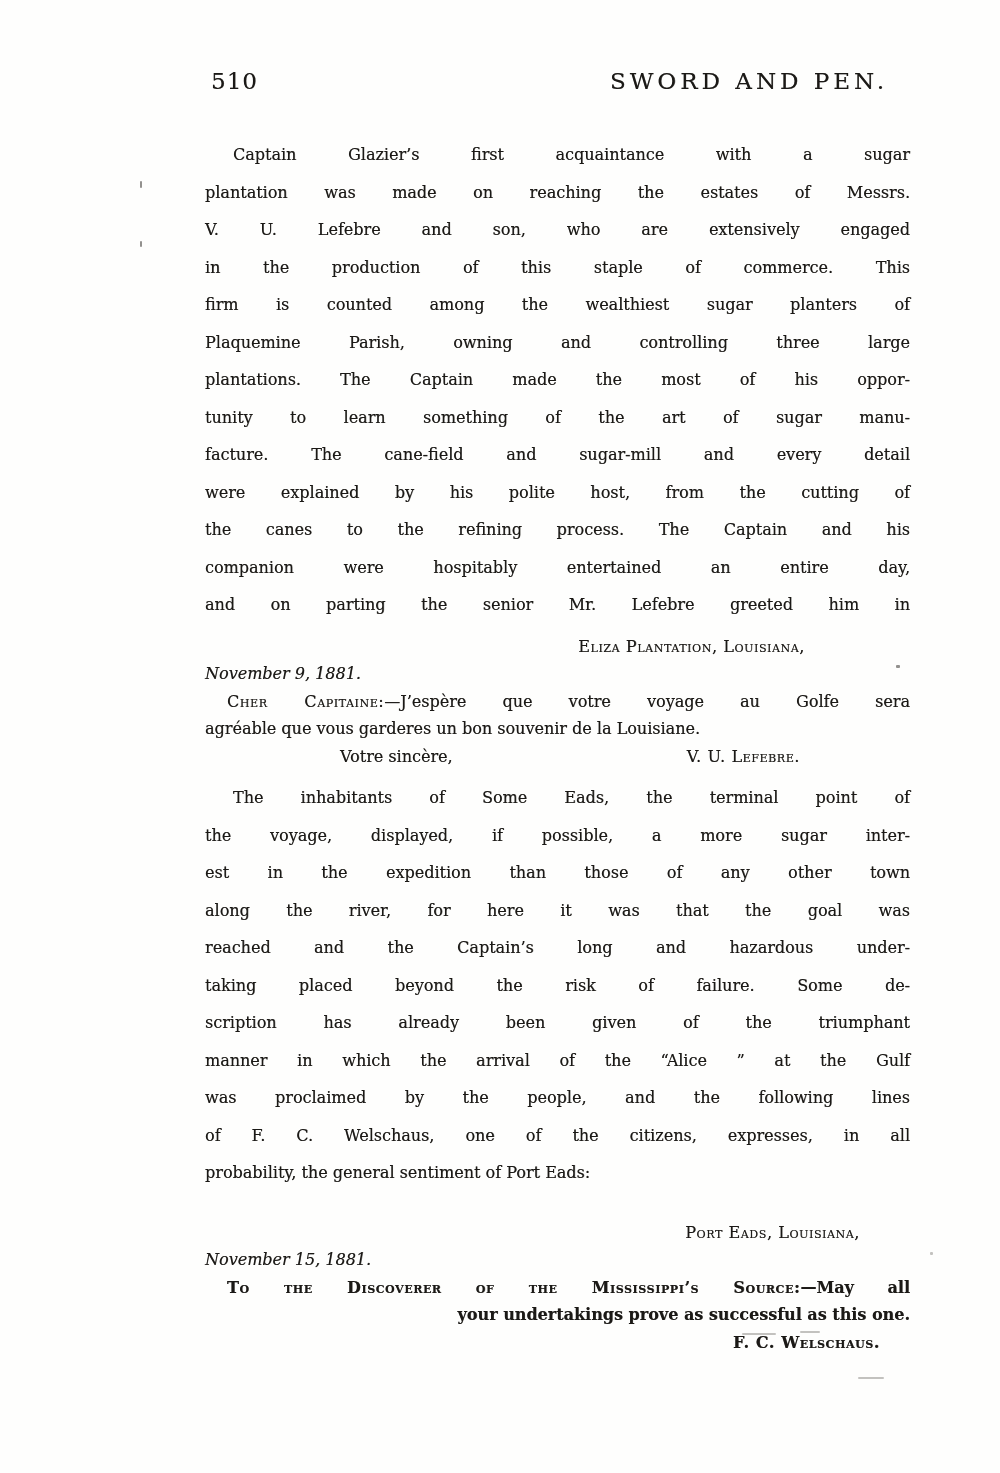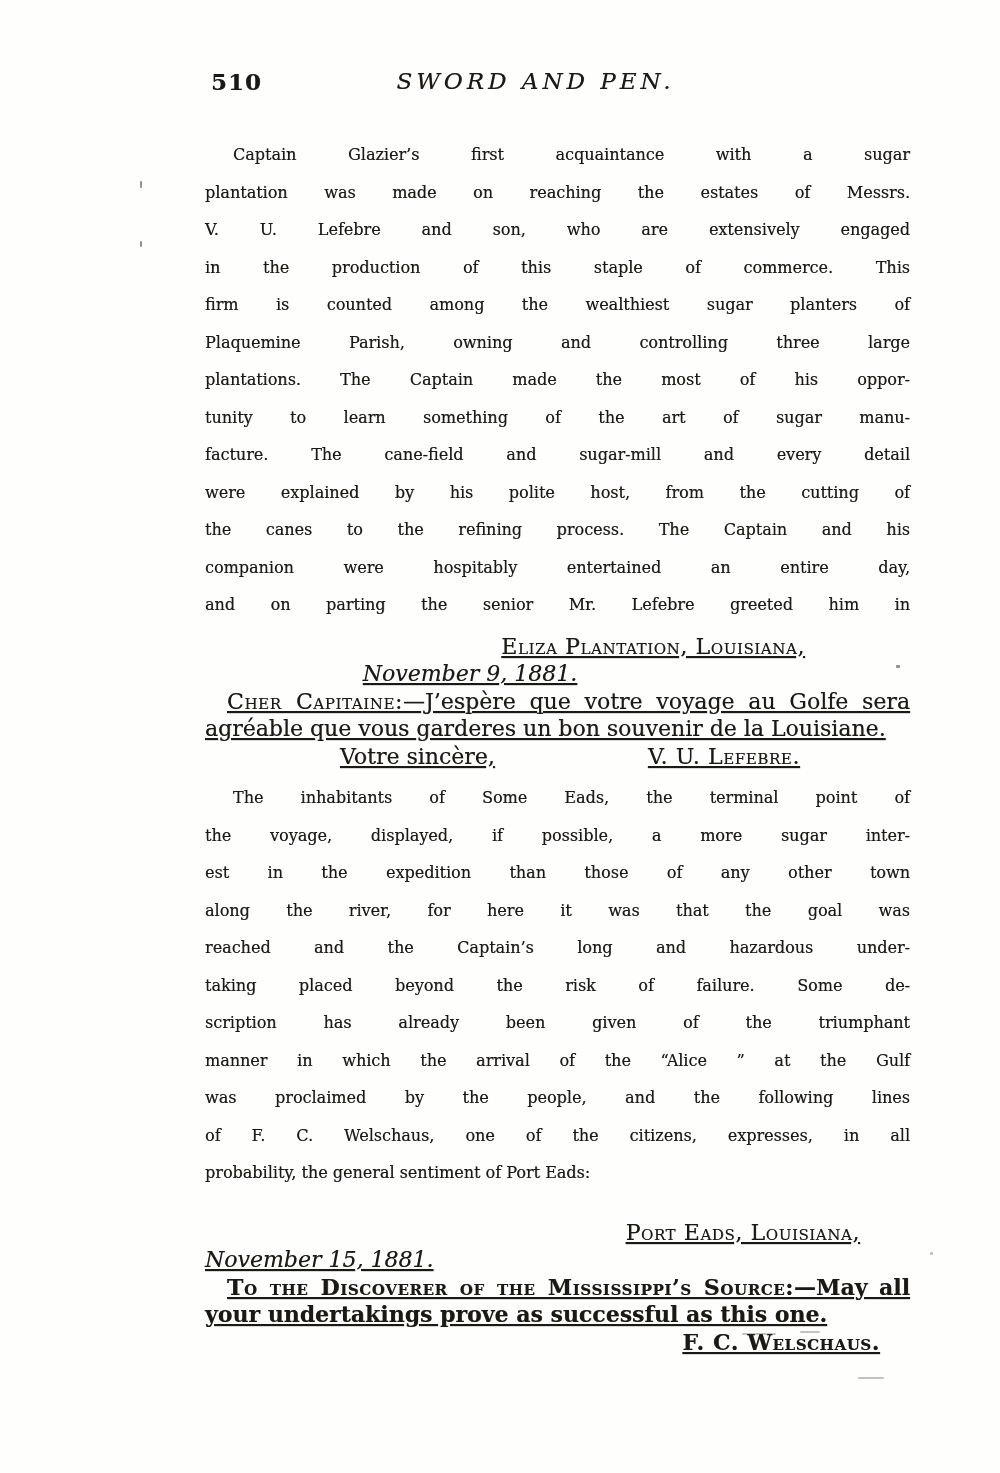--- a/index.html
+++ b/index.html
@@ -24,61 +24,58 @@
   .running-head {
     position: relative;
     height: 32px;
     font-size: 23px;
   }
   .pageno {
     position: absolute;
     left: 6px;
     top: 0;
     letter-spacing: 1px;
-    font-weight: bold;
   }
   .head-title {
     position: absolute;
     left: 0;
     right: 0;
     top: 0;
-    text-align: center;
+    text-align: right;
     transform: translateX(-22px);
-    font-style: italic;
     letter-spacing: 4px;
   }
 
   
   .body-text {
     font-size: 16px;
     line-height: 37.5px;
   }
   .para-1 { margin-top: 36px; }
   .para-2 { margin-top: 9px; }
   .jline {
     text-align: justify;
     text-align-last: justify;
   }
   .line { text-align: left; }
   .indent { text-indent: 28px; }
 
   
   .letter {
-    font-size: 22px;
+    font-size: 16px;
     line-height: 27.5px;
-    text-decoration: underline;
   }
   .letter-1 { margin-top: 9px; }
   .letter-2 { margin-top: 27px; }
   .sc { font-variant: small-caps; letter-spacing: 0.6px; }
   .it { font-style: italic; }
-  .b  { font-weight: bold; }
+  .b  { font-weight: bold; text-align: right; }
 
   .letter1-place { text-align: right; padding-right: 105px; }
-  .letter1-date  { text-align: center; padding-right: 175px; }
+  .letter1-date  { text-align: left; padding-right: 175px; }
   .sigrow1 {
     display: flex;
     justify-content: space-between;
     padding-left: 135px;
     padding-right: 110px;
   }
   .letter2-place { text-align: right; padding-right: 50px; }
   .letter2-date  { text-align: left; padding-right: 80px; }
   .letter2-sig   { text-align: right; padding-right: 30px; }
 

